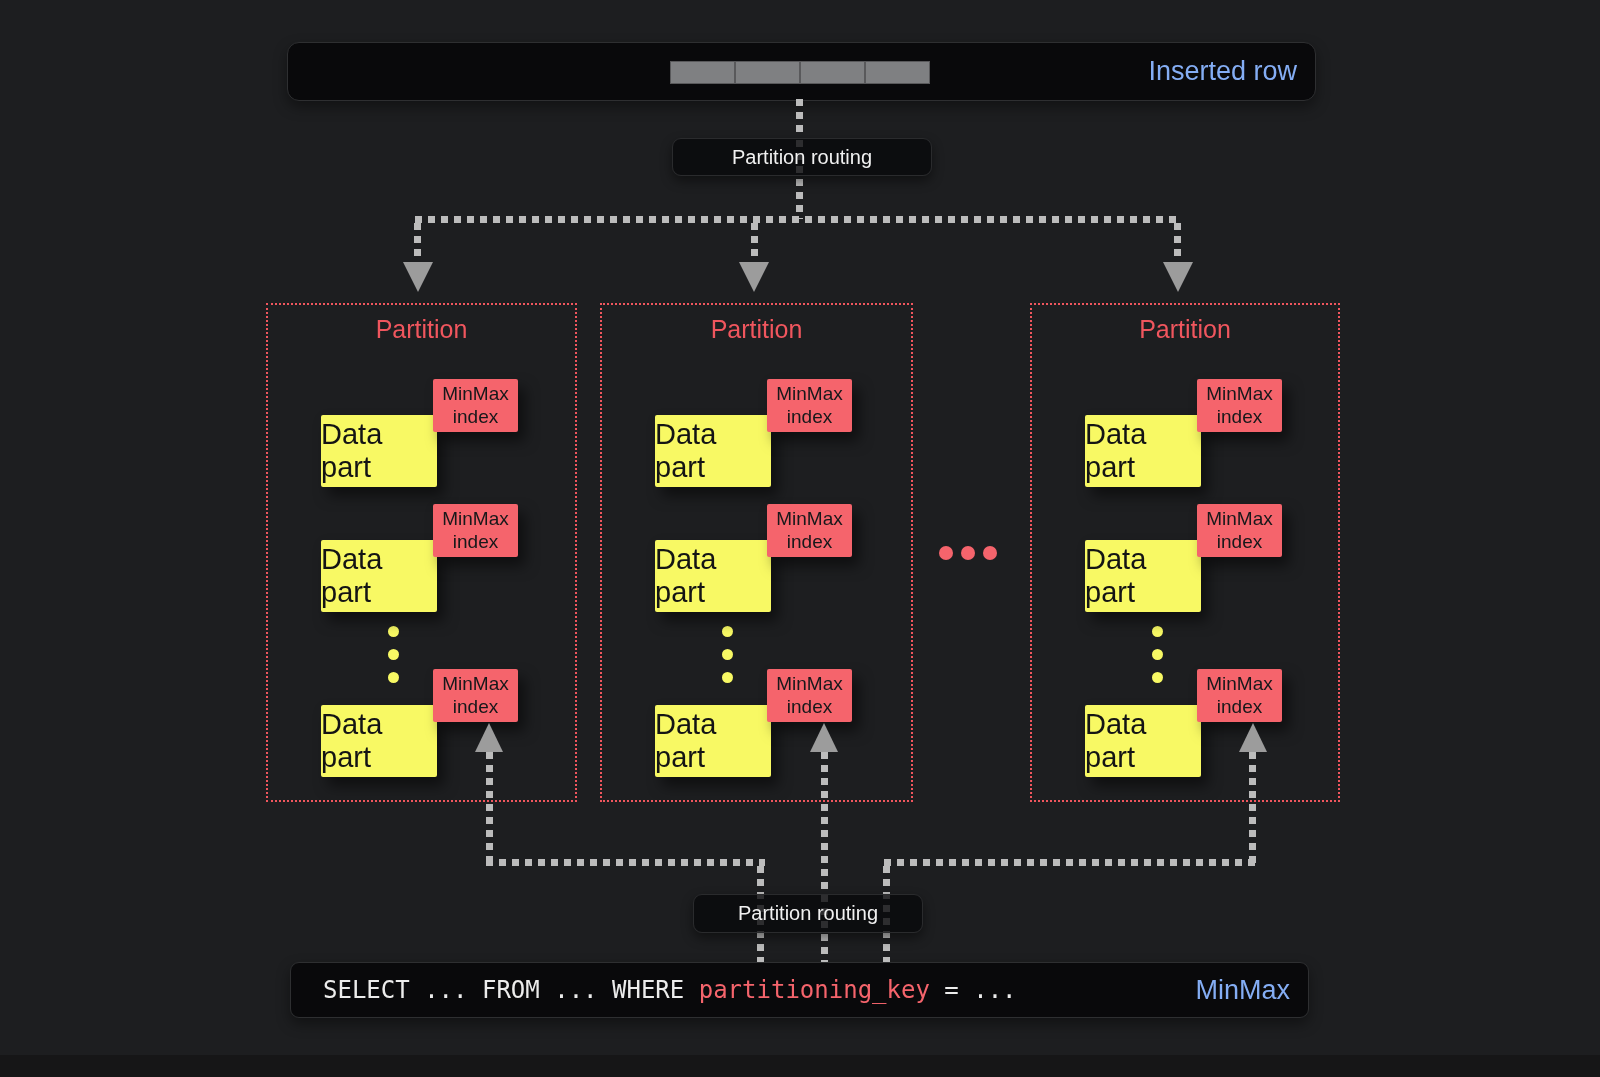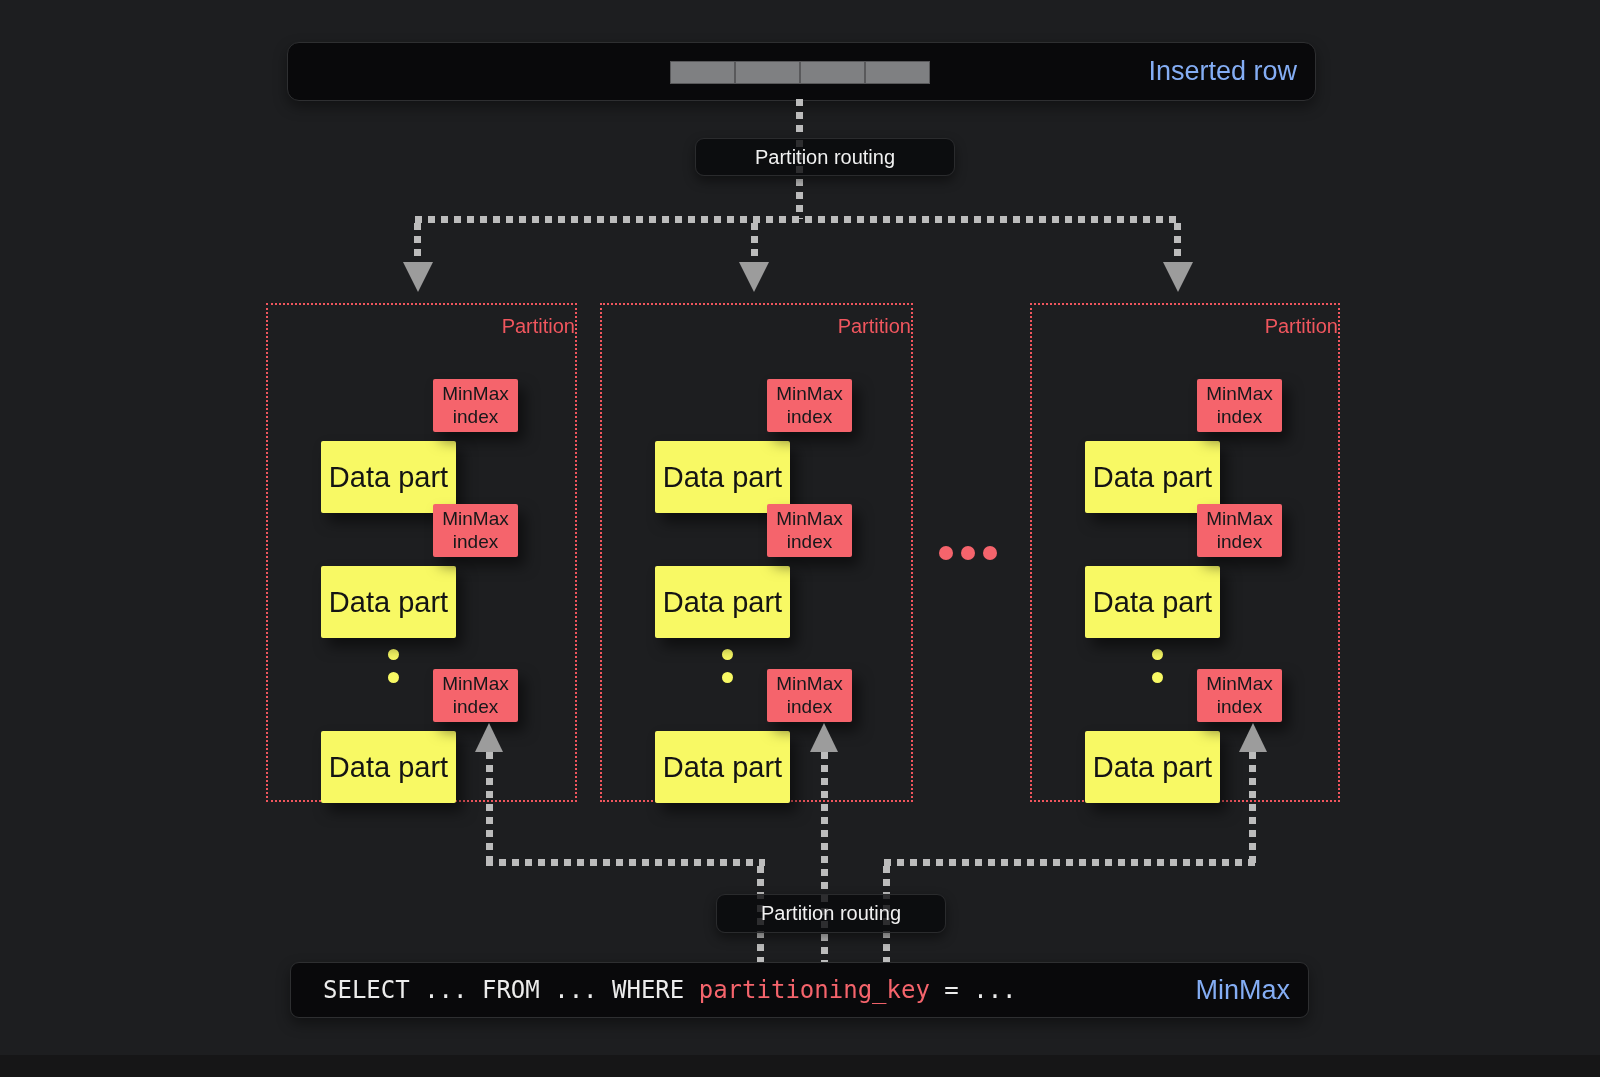--- a/index.html
+++ b/index.html
@@ -12,38 +12,38 @@
   #canvas{position:relative;width:1600px;height:1077px;background:var(--bg);
     overflow:hidden;font-family:"Liberation Sans",sans-serif;}
   .panel{position:absolute;background:var(--panel);border:1px solid var(--panel-border);
     border-radius:12px;box-shadow:0 6px 14px rgba(0,0,0,.4);z-index:2;}
   .panel-label{position:absolute;right:18px;top:0;height:100%;display:flex;align-items:center;
     font-size:27px;color:var(--accent-blue);}
   .cells{position:absolute;left:383px;top:19px;display:flex;gap:2px;}
   .cell{width:63px;height:21px;background:var(--cell-gray);outline:1px solid #59595b;}
   .pill{position:absolute;background:rgba(9,9,11,0.8);border:1px solid #2a2b2d;border-radius:9px;
     display:flex;align-items:center;justify-content:center;z-index:4;
-    box-shadow:0 5px 12px rgba(0,0,0,.45);margin-left:23px;}
+    box-shadow:0 5px 12px rgba(0,0,0,.45);}
   .pill span{position:relative;z-index:6;color:var(--text-light);font-size:20px;}
   .vline{position:absolute;width:7px;z-index:3;
     background:repeating-linear-gradient(to bottom,var(--line-gray) 0 7px,transparent 7px 13px);}
   .hline{position:absolute;height:7px;z-index:3;
     background:repeating-linear-gradient(to right,var(--line-gray) 0 7px,transparent 7px 13px);}
   .arrow-down{position:absolute;width:0;height:0;z-index:3;
     border-left:15px solid transparent;border-right:15px solid transparent;
     border-top:30px solid var(--arrow-gray);}
   .arrow-up{position:absolute;width:0;height:0;z-index:3;
     border-left:14px solid transparent;border-right:14px solid transparent;
     border-bottom:29px solid var(--arrow-gray);}
   .partition{position:absolute;top:303px;height:495px;border:2px dotted var(--accent-red);}
-  .partition-title{position:absolute;top:10px;left:0;width:100%;text-align:right;
-    font-size:20px;color:var(--accent-red);}
-  .datapart{position:absolute;left:53px;width:135px;height:72px;background:var(--box-yellow);
+  .partition-title{position:absolute;top:10px;left:0;width:100%;text-align:center;
+    font-size:25px;color:var(--accent-red);}
+  .datapart{position:absolute;left:53px;width:116px;height:72px;background:var(--box-yellow);
     border-radius:2px;display:flex;align-items:center;justify-content:center;
-    font-size:29px;color:#141414;box-shadow:7px 9px 14px rgba(0,0,0,.5);z-index:1;margin-top:26px;}
+    font-size:29px;color:#141414;box-shadow:7px 9px 14px rgba(0,0,0,.5);z-index:1;}
   .minmax{position:absolute;left:165px;width:85px;height:53px;background:var(--box-red);
     border-radius:2px;display:flex;align-items:center;justify-content:center;text-align:center;
     font-size:19px;line-height:1.2;color:#17181a;box-shadow:7px 9px 14px rgba(0,0,0,.5);z-index:2;}
   .ydot{position:absolute;left:120px;width:11px;height:11px;border-radius:50%;
     background:var(--box-yellow);}
   .rdot{position:absolute;width:14px;height:14px;border-radius:50%;background:var(--box-red);}
   .query-sql{position:absolute;left:32px;top:0;height:100%;display:flex;align-items:center;
     font-family:"DejaVu Sans Mono",monospace;font-size:24px;color:#ececec;white-space:pre;}
   .sql-key{color:var(--box-red);}
   .footer-strip{position:absolute;left:0;top:1055px;width:1600px;height:22px;background:#161617;}

